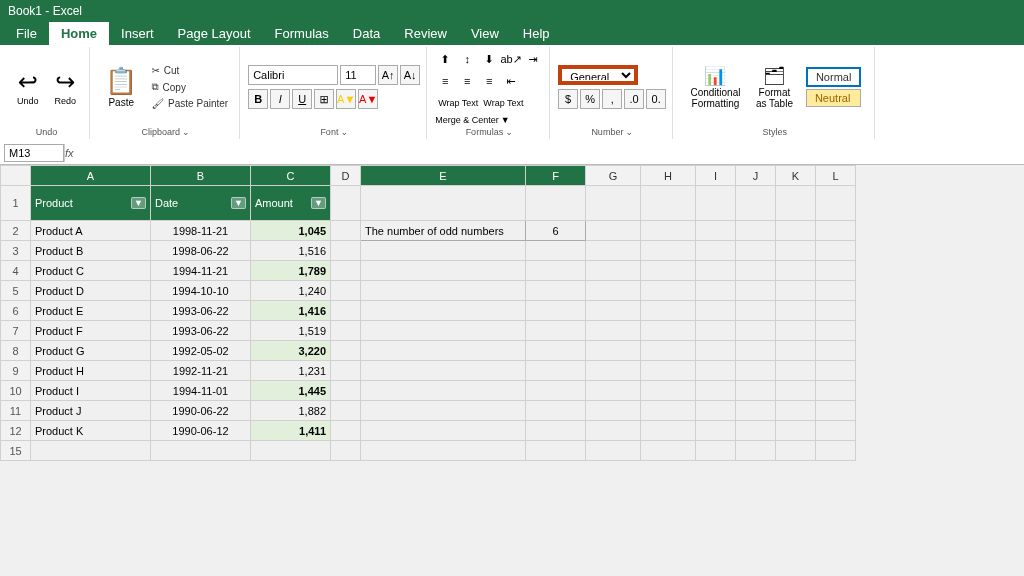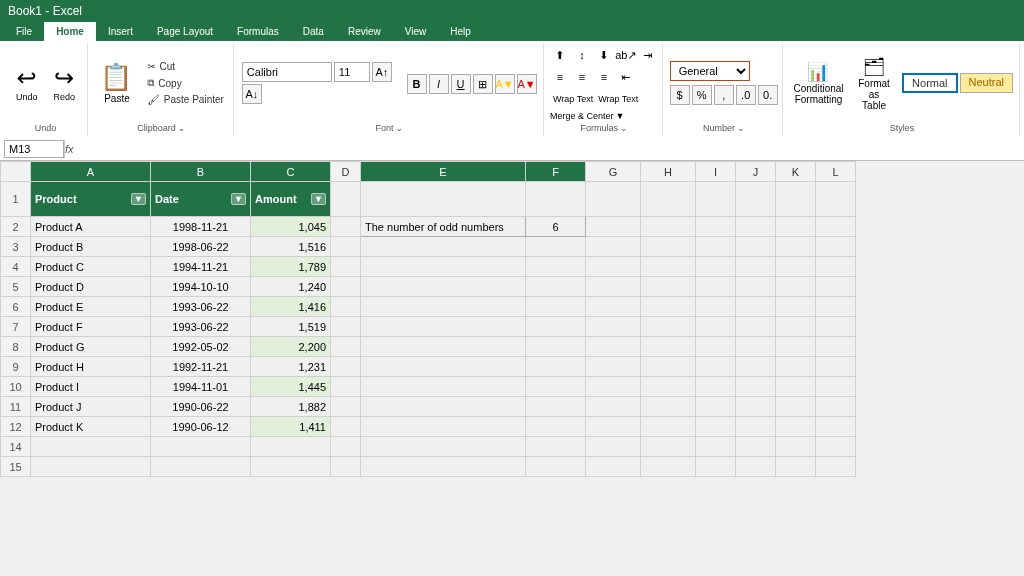--- a/index.html
+++ b/index.html
@@ -17,21 +17,21 @@
     }
 
     .ribbon-tabs {
       display: flex;
       background: #217346;
       padding-left: 4px;
     }
 
     .ribbon-tab {
       padding: 4px 12px;
-      font-size: 10px;
+      font-size: 13px;
       color: white;
       cursor: pointer;
     }
 
     .ribbon-tab.active {
       background: white;
       color: #217346;
       font-weight: bold;
     }
 
@@ -185,21 +185,21 @@
 
     
     .data-cell {
       padding: 1px 4px;
       height: 20px;
     }
 
     .header-cell {
       background: #217346;
       color: white;
-      font-weight: bold;
+      font-weight: normal;
       text-align: center;
       padding: 11px 4px;
       margin-left: 28px;
     }
 
     .header-cell-with-filter {
       display: flex;
       align-items: center;
       justify-content: space-between;
     }
@@ -212,21 +212,21 @@
       color: white;
       padding: 0 2px;
       border-radius: 2px;
     }
 
     .cell-text { text-align: left; }
     .cell-number { text-align: right; }
     .cell-date { text-align: center; margin-left: 24px; }
 
     
-    .shade-green { background: #e2efda; }
+    .shade-green { background: #e2efda; font-weight: bold; }
 
     .style-box {
       border: 1px solid #aaa;
       padding: 2px 8px;
       font-size: 11px;
       background: white;
       cursor: pointer;
     }
 
     .style-box.normal { background: white; color: #333; }
@@ -304,21 +304,21 @@
       background: transparent;
       cursor: pointer;
       font-size: 11px;
       display: flex;
       align-items: center;
       justify-content: center;
     }
 
     .number-format-box {
       width: 80px;
-      border: 1px solid #c2410c;
+      border: 4px solid #c2410c;
       padding: 1px 4px;
       font-size: 11px;
       height: 20px;
       background: white;
     }
 
     .big-btn {
       display: flex;
       flex-direction: column;
       align-items: center;
@@ -395,21 +395,21 @@
         </div>
       </div>
     </div>
     <div class="ribbon-group-label">
       <span>Clipboard</span>
       <span style="cursor:pointer">⌄</span>
     </div>
   </div>
 
   <div class="ribbon-group" style="min-width:140px">
-    <div style="display:flex;flex-direction:row;gap:2px;flex:1;justify-content:center;align-items:center;">
+    <div style="display:flex;flex-direction:column;gap:2px;flex:1;justify-content:center;">
       <div class="font-controls">
         <input class="font-name-box" value="Calibri" style="">
         <input class="font-size-box" value="11" style="">
         <div class="font-btn">A↑</div>
         <div class="font-btn">A↓</div>
       </div>
       <div class="format-btn-row">
         <div class="format-btn" style="font-weight:bold">B</div>
         <div class="format-btn" style="font-style:italic">I</div>
         <div class="format-btn" style="text-decoration:underline">U</div>
@@ -476,21 +476,21 @@
   <div class="ribbon-group" style="min-width:200px">
     <div style="display:flex;flex-direction:row;gap:4px;flex:1;align-items:center;">
       <div class="big-btn" style="min-height:48px;font-size:10px;max-width:55px;text-align:center">
         <span style="font-size:18px">📊</span>
         <span>Conditional Formatting</span>
       </div>
       <div class="big-btn" style="min-height:48px;font-size:10px;max-width:55px;text-align:center">
         <span style="font-size:18px">🗂</span>
         <span>Format as Table</span>
       </div>
-      <div style="display:flex;flex-direction:row;gap:2px">
+      <div style="display:flex;flex-direction:column;gap:2px">
         <div class="style-box normal active">Normal</div>
         <div class="style-box neutral">Neutral</div>
       </div>
     </div>
     <div class="ribbon-group-label">
       <span>Styles</span>
     </div>
   </div>
 
 </div>
@@ -655,21 +655,21 @@
             <td class="data-cell"></td>
             <td class="data-cell"></td>
             <td class="data-cell"></td>
             <td class="data-cell"></td>
             <td class="data-cell"></td>
           </tr>
           <tr>
             <td class="row-header">8</td>
             <td class="data-cell cell-text">Product G</td>
             <td class="data-cell cell-date">1992-05-02</td>
-            <td class="data-cell cell-number shade-green">2,200</td>
+            <td class="data-cell cell-number shade-green">3,220</td>
             <td class="data-cell"></td>
             <td class="data-cell"></td>
             <td class="data-cell cell-number"></td>
             <td class="data-cell"></td>
             <td class="data-cell"></td>
             <td class="data-cell"></td>
             <td class="data-cell"></td>
             <td class="data-cell"></td>
             <td class="data-cell"></td>
           </tr>
@@ -727,35 +727,20 @@
             <td class="data-cell"></td>
             <td class="data-cell cell-number"></td>
             <td class="data-cell"></td>
             <td class="data-cell"></td>
             <td class="data-cell"></td>
             <td class="data-cell"></td>
             <td class="data-cell"></td>
             <td class="data-cell"></td>
           </tr>
           <tr>
-            <td class="row-header">14</td>
-            <td class="data-cell"></td>
-            <td class="data-cell"></td>
-            <td class="data-cell"></td>
-            <td class="data-cell"></td>
-            <td class="data-cell"></td>
-            <td class="data-cell"></td>
-            <td class="data-cell"></td>
-            <td class="data-cell"></td>
-            <td class="data-cell"></td>
-            <td class="data-cell"></td>
-            <td class="data-cell"></td>
-            <td class="data-cell"></td>
-          </tr>
-          <tr>
             <td class="row-header">15</td>
             <td class="data-cell"></td>
             <td class="data-cell"></td>
             <td class="data-cell"></td>
             <td class="data-cell"></td>
             <td class="data-cell"></td>
             <td class="data-cell"></td>
             <td class="data-cell"></td>
             <td class="data-cell"></td>
             <td class="data-cell"></td>

